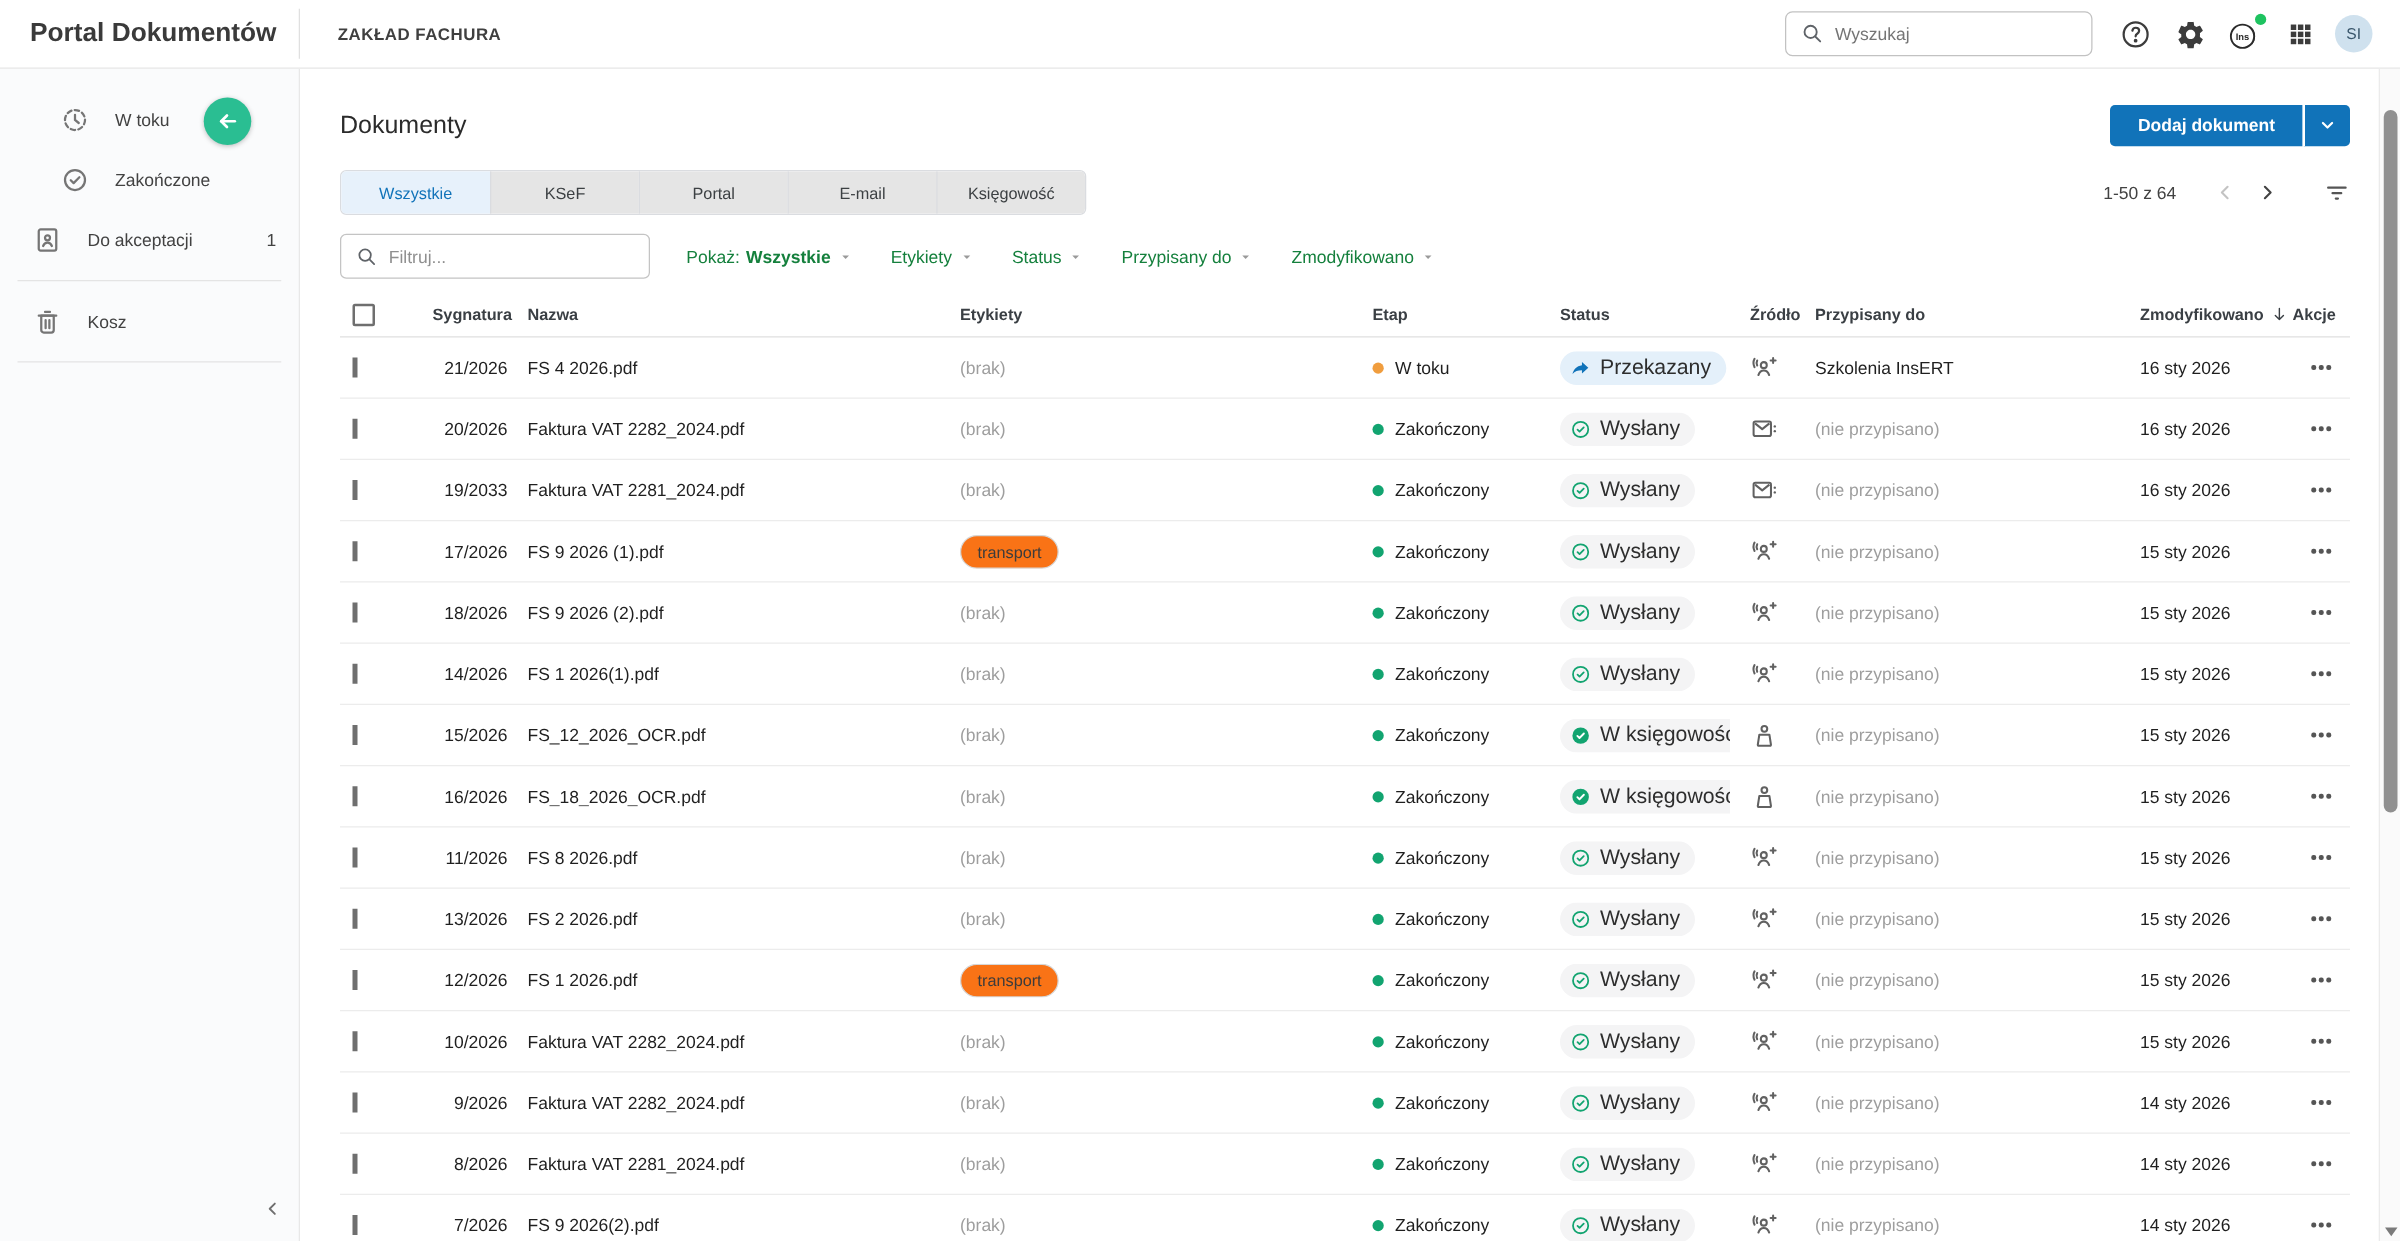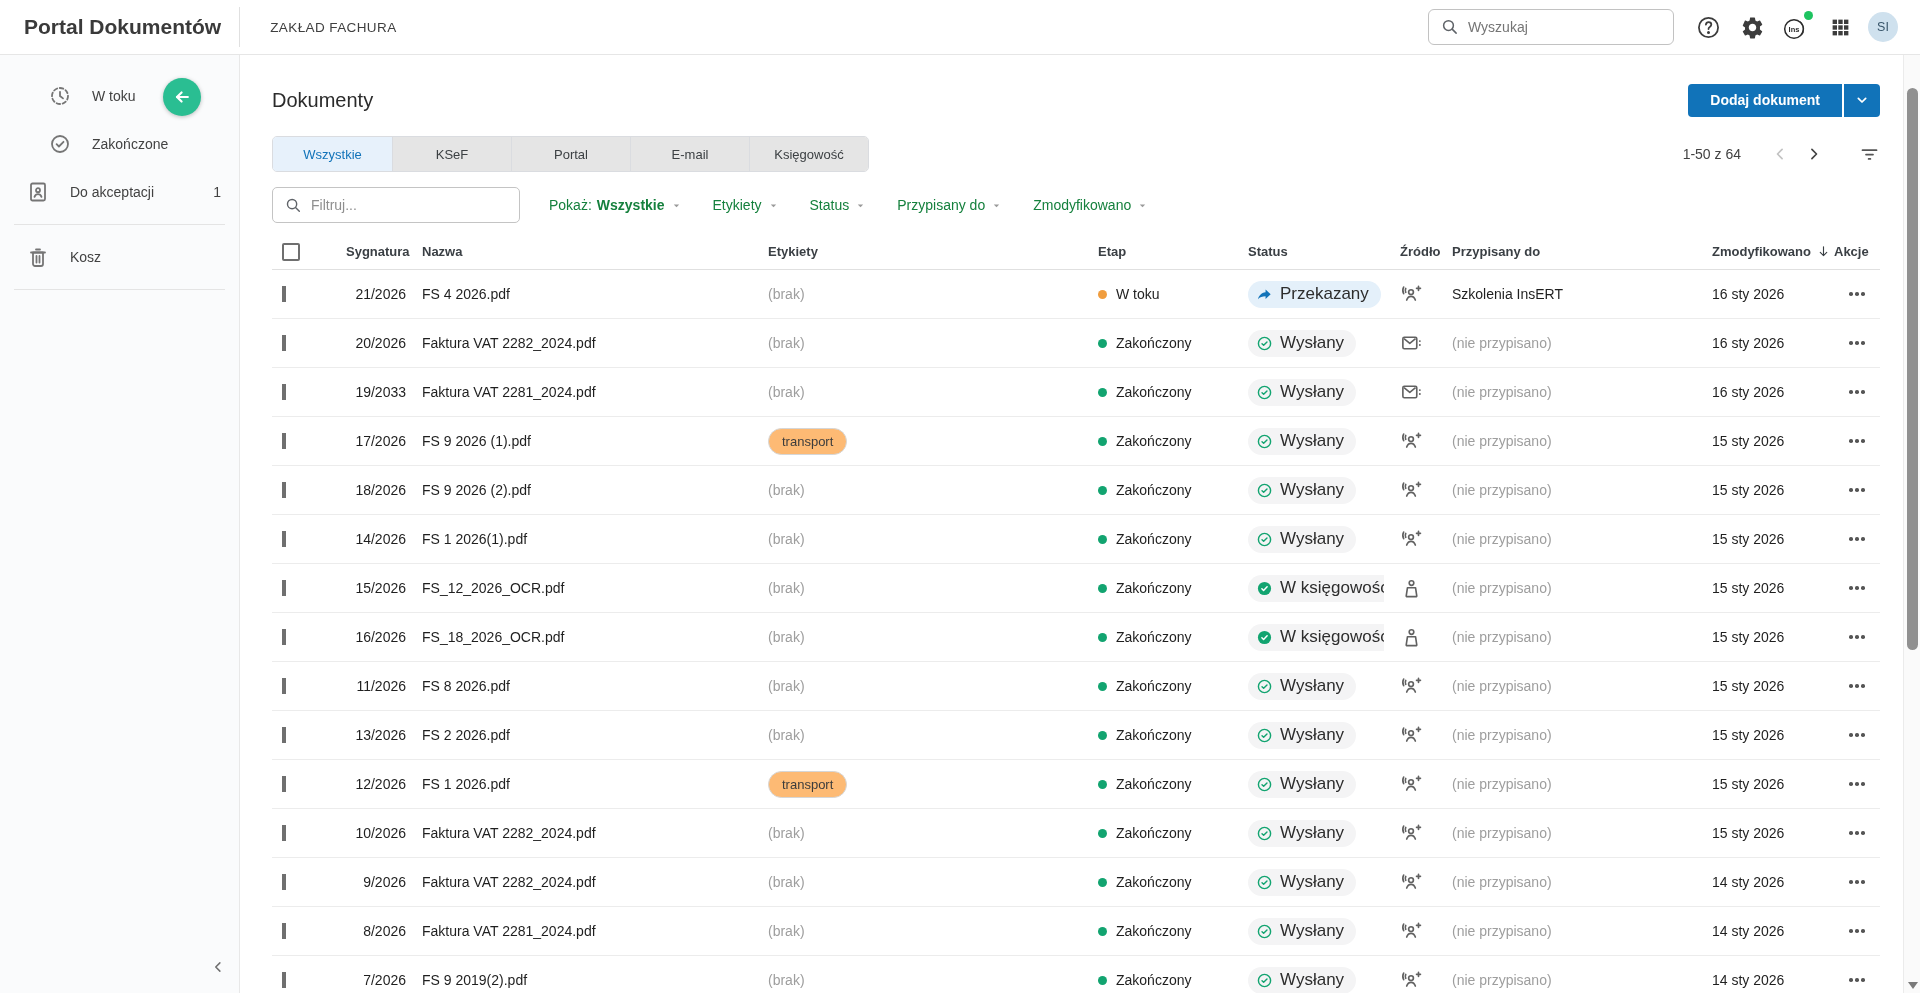--- a/index.html
+++ b/index.html
@@ -9,21 +9,21 @@
   *{box-sizing:border-box; margin:0; padding:0;}
   html,body{width:1920px;height:993px;overflow:hidden;background:#fff;
     font-family:"Liberation Sans",sans-serif;color:#212121;}
   svg{display:block;}
 
   
   .topbar{position:absolute;top:0;left:0;width:1920px;height:55px;background:#fff;
     border-bottom:1px solid #e6e6e6;display:flex;align-items:center;z-index:20;}
   .app-title{margin-left:24px;font-size:21px;font-weight:700;color:#3a3a3a;}
   .top-divider{width:1px;height:40px;background:#e0e0e0;margin-left:18px;}
-  .company{margin-left:30px;font-size:13.5px;font-weight:400;color:#3f3f3f;letter-spacing:.4px;}
+  .company{margin-left:30px;font-size:13.5px;font-weight:700;color:#3f3f3f;letter-spacing:.4px;}
   .top-spacer{flex:1;}
   .searchbox{width:246px;height:36px;border:1px solid #c2c2c2;border-radius:6px;background:#fff;
     display:flex;align-items:center;padding:0 12px;gap:9px;}
   .searchbox input{border:none;outline:none;font-size:14px;width:100%;
     font-family:"Liberation Sans",sans-serif;color:#212121;}
   .searchbox input::placeholder{color:#757575;}
   .top-icons{display:flex;align-items:center;margin:0 22px 0 12px;}
   .iconbtn{width:44px;height:44px;display:flex;align-items:center;justify-content:center;
     color:#3c3c3c;cursor:pointer;position:relative;}
   .avatar{width:30px;height:30px;border-radius:50%;background:#cfe1ee;color:#39566b;
@@ -91,21 +91,21 @@
   .thead{height:36px;border-bottom:1px solid #e0e0e0;font-size:13px;font-weight:700;color:#3a3f44;}
   .thead .hcell{padding-left:16px;display:flex;align-items:center;gap:5px;}
   .thead .hcell.sig{padding-left:14px;}
   .tbody .trow{height:49px;border-bottom:1px solid #ececec;font-size:14px;color:#1f1f1f;}
   .cell{padding-left:16px;overflow:hidden;white-space:nowrap;}
   .cell.sig{text-align:right;padding-left:0;padding-right:0;}
   .cell.cbx,.hcell.cbx{padding-left:10px;}
   .checkbox{width:18px;height:18px;border:2px solid #6f6f6f;border-radius:2px;background:#fff;cursor:pointer;}
   .muted{color:#9e9e9e;}
   .tag-chip{display:inline-flex;align-items:center;height:27px;padding:0 13px;border:1px solid #d6d6d6;
-    border-radius:14px;font-size:13px;color:#3c3c3c;background:#fdba74;cursor:pointer;}
+    border-radius:14px;font-size:13px;color:#3c3c3c;background:#f97316;cursor:pointer;}
   .stage{display:inline-flex;align-items:center;gap:9px;}
   .dot{width:9px;height:9px;border-radius:50%;}
   .chip{display:inline-flex;align-items:center;gap:7px;height:27px;padding:0 12px 0 8px;
     border-radius:14px;font-size:17px;color:#2d2d2d;}
   .chip.blue{background:var(--chip-blue);}
   .chip.gray{background:var(--chip-gray);}
   .srcicon{color:#616161;}
   .dots{display:flex;gap:2.5px;justify-content:center;cursor:pointer;padding-left:16px;}
   .dots i{width:3.5px;height:3.5px;border-radius:50%;background:#555;}
 
@@ -811,21 +811,21 @@
           <div class="cell">14 sty 2026</div>
           <div class="dots">
             <i></i>
             <i></i>
             <i></i>
           </div>
         </div>
         <div class="trow">
           <div class="cell cbx"><span class="checkbox"></span></div>
           <div class="cell sig">7/2026</div>
-          <div class="cell">FS 9 2019(2).pdf</div>
+          <div class="cell">FS 9 2026(2).pdf</div>
           <div class="cell"><span class="muted">(brak)</span></div>
           <div class="cell"><span class="stage">
               <span class="dot" style="background:#12a470"></span>
               <span>Zakończony</span>
             </span></div>
           <div class="cell"><span class="chip gray">
               <span>
                 <svg width="17" height="17" viewBox="0 0 24 24" fill="none" stroke="#12a470" stroke-width="2" stroke-linecap="round" stroke-linejoin="round">
                   <circle cx="12" cy="12" r="8.6"></circle>
                   <path d="M8.5 12.3l2.3 2.3 4.7-4.8"></path>

